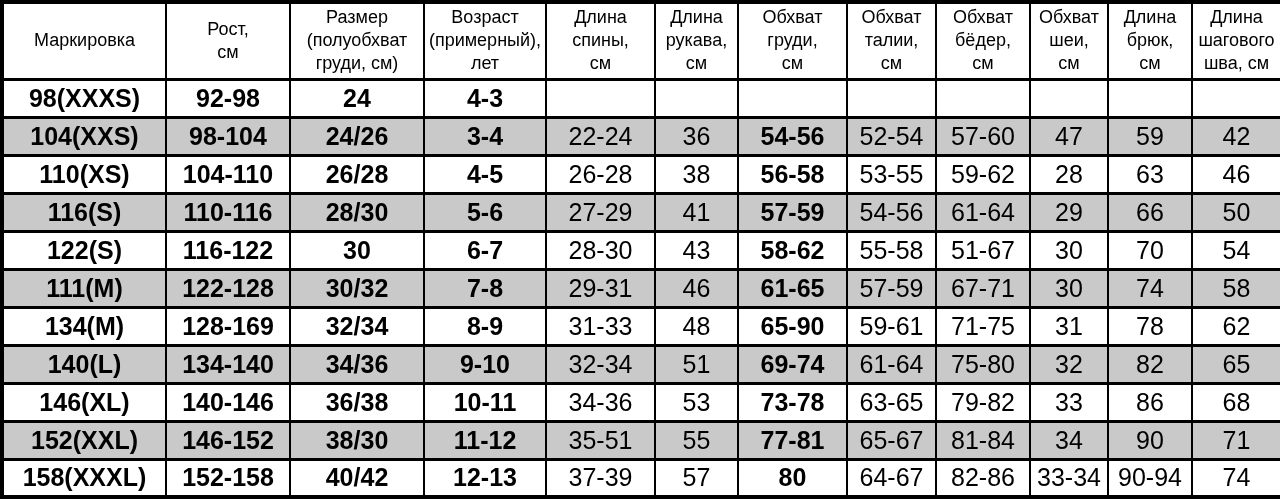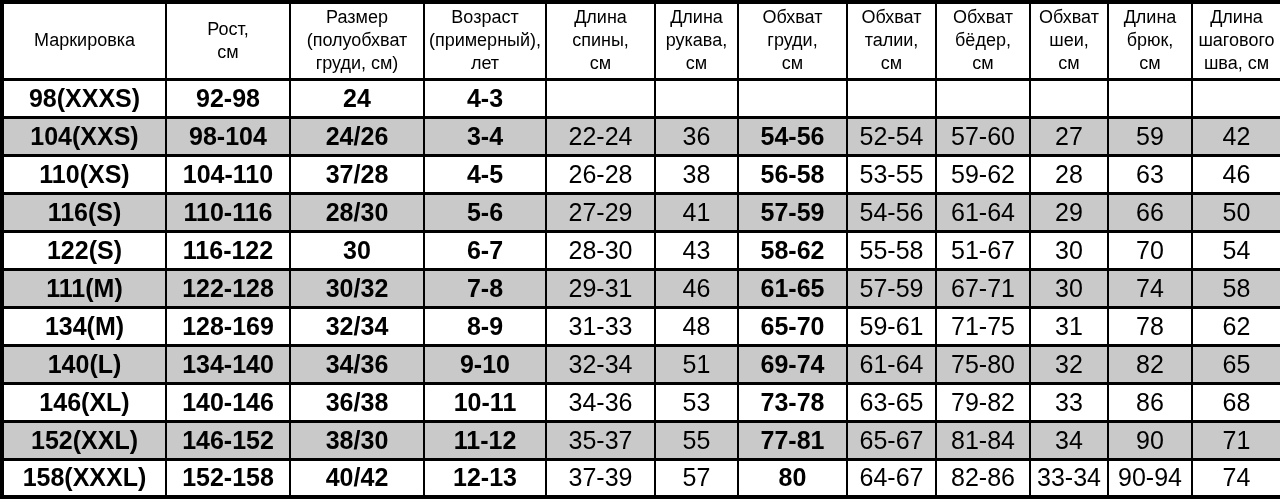--- a/index.html
+++ b/index.html
@@ -152,28 +152,28 @@
         <tr>
           <td class="bold">104(XXS)</td>
           <td class="bold">98-104</td>
           <td class="bold">24/26</td>
           <td class="bold">3-4</td>
           <td>22-24</td>
           <td>36</td>
           <td class="bold">54-56</td>
           <td>52-54</td>
           <td>57-60</td>
-          <td>27</td>
+          <td>47</td>
           <td>59</td>
           <td>42</td>
         </tr>
         <tr>
           <td class="bold">110(XS)</td>
           <td class="bold">104-110</td>
-          <td class="bold">37/28</td>
+          <td class="bold">26/28</td>
           <td class="bold">4-5</td>
           <td>26-28</td>
           <td>38</td>
           <td class="bold">56-58</td>
           <td>53-55</td>
           <td>59-62</td>
           <td>28</td>
           <td>63</td>
           <td>46</td>
         </tr>
@@ -219,21 +219,21 @@
           <td>74</td>
           <td>58</td>
         </tr>
         <tr>
           <td class="bold">134(M)</td>
           <td class="bold">128-169</td>
           <td class="bold">32/34</td>
           <td class="bold">8-9</td>
           <td>31-33</td>
           <td>48</td>
-          <td class="bold">65-70</td>
+          <td class="bold">65-90</td>
           <td>59-61</td>
           <td>71-75</td>
           <td>31</td>
           <td>78</td>
           <td>62</td>
         </tr>
         <tr>
           <td class="bold">140(L)</td>
           <td class="bold">134-140</td>
           <td class="bold">34/36</td>
@@ -259,21 +259,21 @@
           <td>79-82</td>
           <td>33</td>
           <td>86</td>
           <td>68</td>
         </tr>
         <tr>
           <td class="bold">152(XXL)</td>
           <td class="bold">146-152</td>
           <td class="bold">38/30</td>
           <td class="bold">11-12</td>
-          <td>35-37</td>
+          <td>35-51</td>
           <td>55</td>
           <td class="bold">77-81</td>
           <td>65-67</td>
           <td>81-84</td>
           <td>34</td>
           <td>90</td>
           <td>71</td>
         </tr>
         <tr>
           <td class="bold">158(XXXL)</td>

